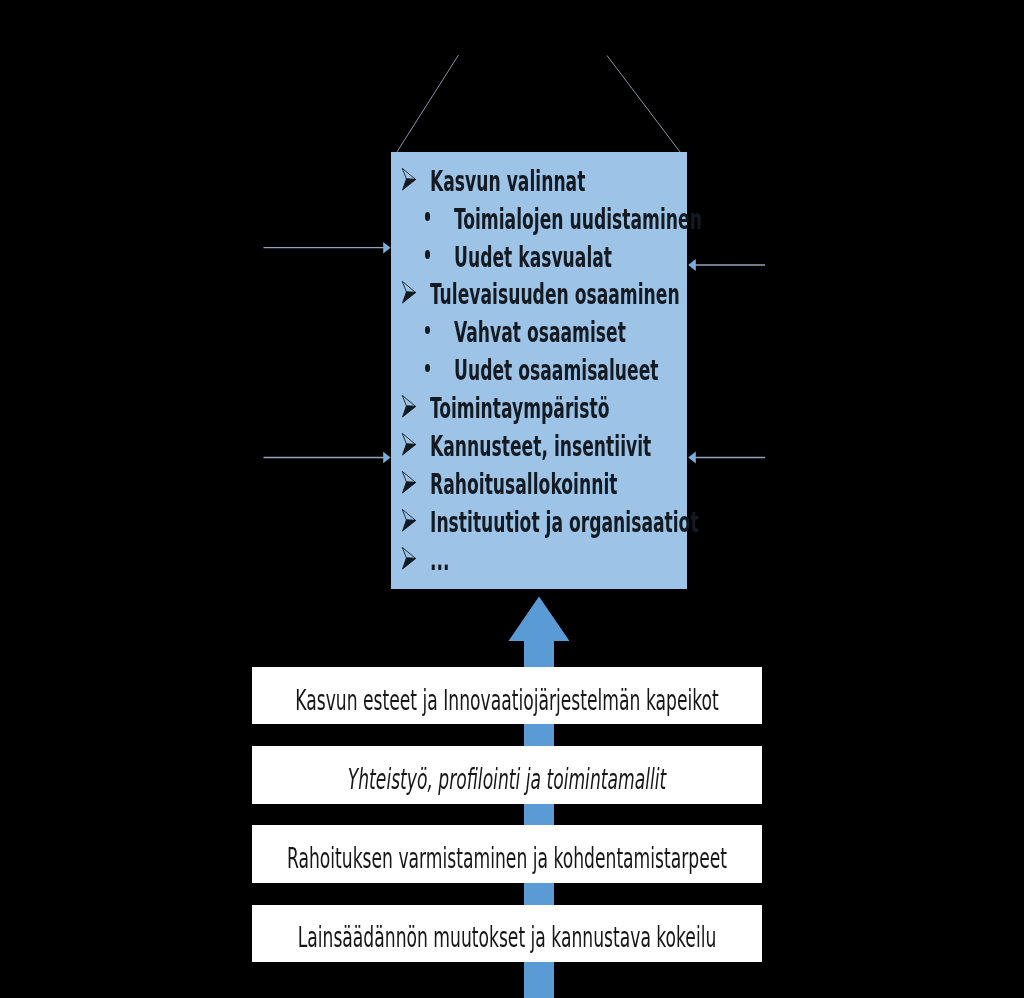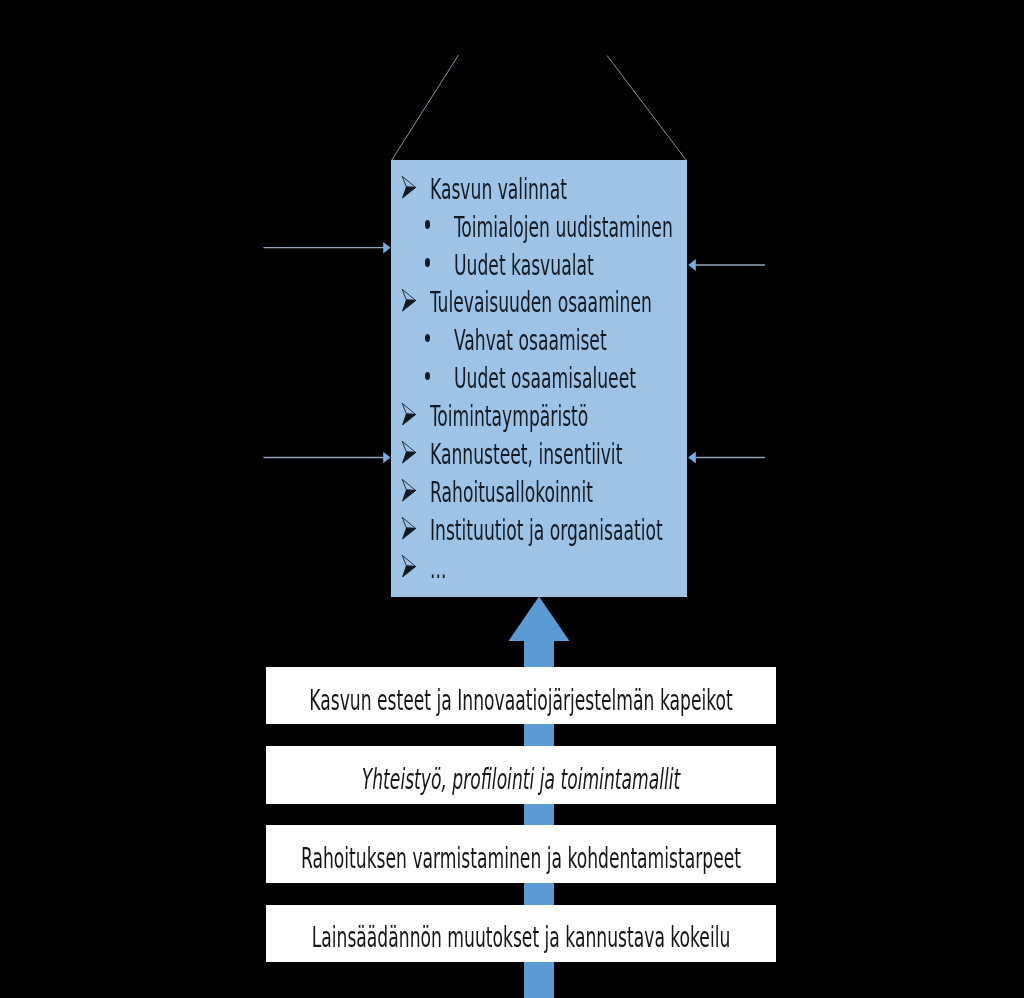--- a/index.html
+++ b/index.html
@@ -4,40 +4,40 @@
 <title>Kasvun valinnat</title>
 <style>
   html,body{margin:0;padding:0;background:#000;}
   body{width:1024px;height:998px;overflow:hidden;
        font-family:"DejaVu Sans Condensed","DejaVu Sans",sans-serif;
        -webkit-font-smoothing:antialiased;}
   #stage{position:relative;width:1024px;height:998px;background:#000;overflow:hidden;}
   svg.layer{position:absolute;left:0;top:0;width:1024px;height:998px;pointer-events:none;}
 
   
-  .mainbox{position:absolute;left:391px;top:160px;width:296px;height:436.5px;background:#9DC3E6;}
+  .mainbox{position:absolute;left:391px;top:152px;width:296px;height:436.5px;background:#9DC3E6;font-weight:bold;}
   .bullets{position:absolute;left:0;top:0;width:100%;height:100%;}
 
   
   .li{position:absolute;white-space:nowrap;height:20.3px;
       top:calc(37.3px + var(--i) * 37.9px - 16.4px);}
   .lvl1{left:39.1px;}   
   .lvl2{left:62.6px;}   
 
   .tx{position:absolute;top:-5.2px;display:block;font-size:27.8px;line-height:1;
       color:#131a22;transform:scaleX(0.686) translateZ(0);transform-origin:0 0;}
 
   .mk{position:absolute;display:block;}
   .mk-a{left:-29.4px;top:-6.4px;}            
   .mk-d{left:-29.1px;top:1.7px;width:5.2px;height:8.3px;border-radius:50%;
         background:#131a22;}                  
   .ah{display:block;}
 
   
-  .wbox{position:absolute;left:266px;width:510px;height:57.5px;background:#fff;}
+  .wbox{position:absolute;left:252px;width:510px;height:57.5px;background:#fff;}
   .wtx{position:absolute;left:50%;top:50%;font-size:27.8px;line-height:1;color:#161616;
        white-space:nowrap;
        transform:translate(-50%,calc(-50% + 5px)) scaleX(0.686) translateZ(0);}
   .wb1{top:666.8px;} .wb2{top:746.1px;font-style:italic;} .wb3{top:825.4px;} .wb4{top:904.7px;}
 </style>
 </head>
 <body>
 
 <div id="stage">
 

